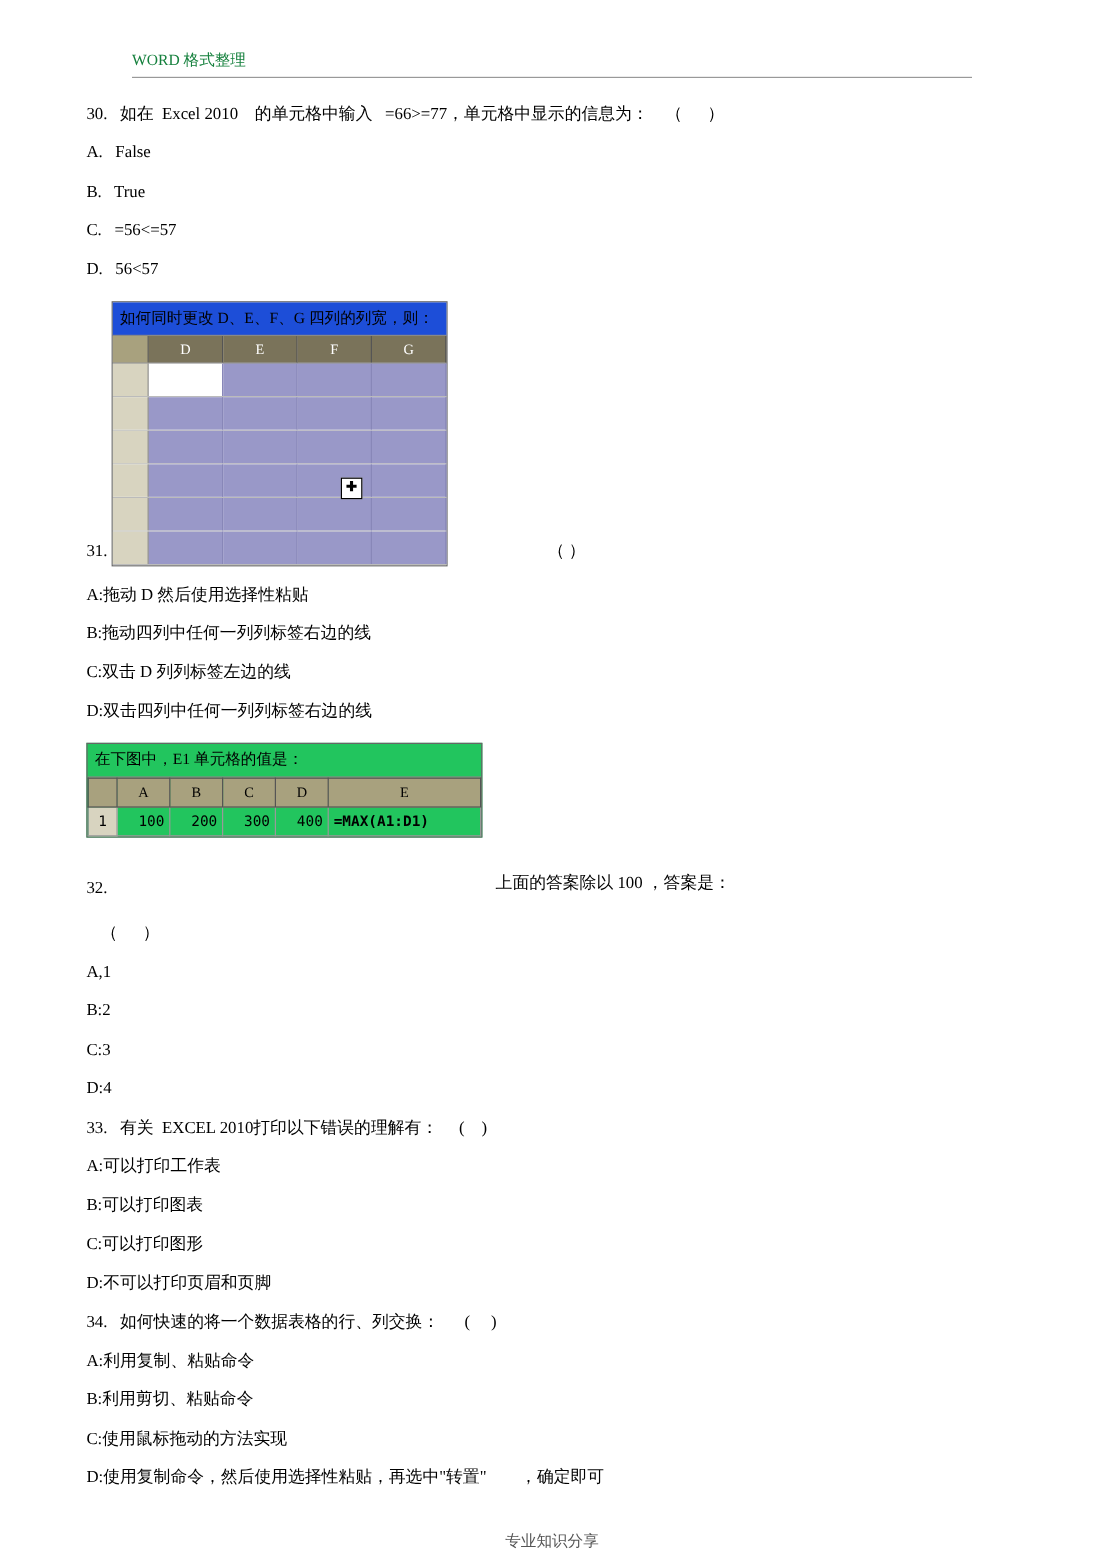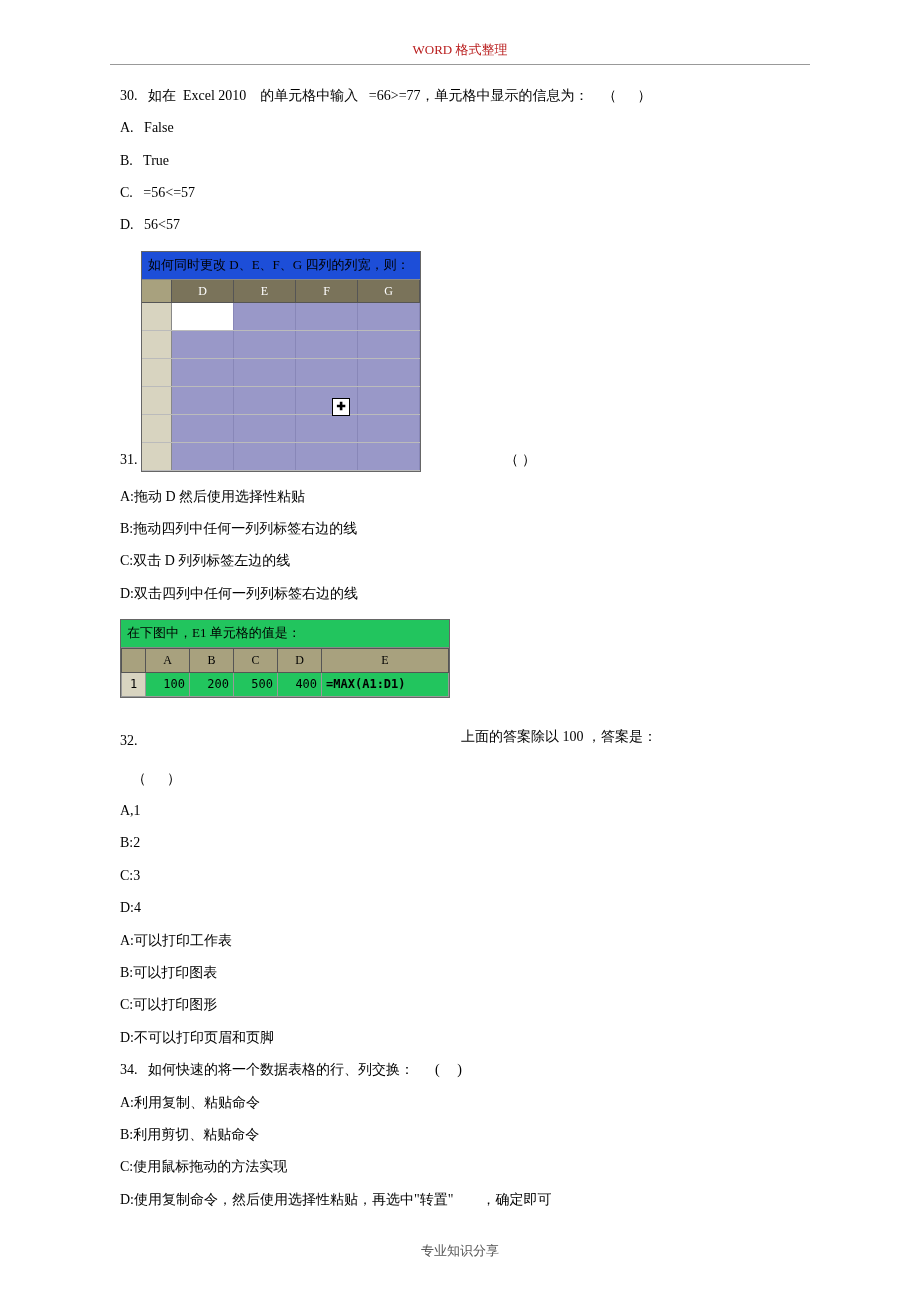--- a/index.html
+++ b/index.html
@@ -7,29 +7,28 @@
       font-family: "SimSun", "宋体", serif;
       background: #fff;
       width: 920px;
       margin: 0 auto;
       padding: 40px 0;
       font-size: 14px;
       line-height: 1.6;
       color: #000;
     }
     .header {
-      text-align: center;
-      font-size: 13px;
-      color: #b91c1c;
+      font-size: 13px;
+      color: #15803d;
       border-bottom: 1px solid #999;
       padding-bottom: 3px;
       margin: 0 110px 20px 110px;
     }
     .content {
-      padding: 0 120px;
+      padding: 0 72px;
     }
     .line {
       margin: 10px 0;
       white-space: pre-wrap;
     }
     .footer {
       text-align: center;
       font-size: 13px;
       color: #555;
       margin-top: 30px;
@@ -253,39 +252,40 @@
           <th>A</th>
           <th>B</th>
           <th>C</th>
           <th>D</th>
           <th>E</th>
         </tr>
         <tr>
           <td class="rownum">1</td>
           <td>100</td>
           <td>200</td>
-          <td>500</td>
+          <td>300</td>
           <td>400</td>
           <td class="formula">=MAX(A1:D1)</td>
         </tr>
       </tbody>
         </table>
     </div>
     <br>
     <span style="display:inline-block;margin-top:28px;">32.</span>
     <span class="q32-tail" style="margin-left:320px;">上面的答案除以      100 ，答案是：</span>
   </div>
 
   <div class="line" style="margin-top:15px;margin-left:12px;">（      ）</div>
 
   <div class="line">A,1</div>
   <div class="line">B:2</div>
   <div class="line">C:3</div>
   <div class="line">D:4</div>
 
+  <div class="line">33.   有关  EXCEL 2010打印以下错误的理解有：     (    )</div>
   <div class="line">A:可以打印工作表</div>
   <div class="line">B:可以打印图表</div>
   <div class="line">C:可以打印图形</div>
   <div class="line">D:不可以打印页眉和页脚</div>
 
   <div class="line">34.   如何快速的将一个数据表格的行、列交换：      (     )</div>
   <div class="line">A:利用复制、粘贴命令</div>
   <div class="line">B:利用剪切、粘贴命令</div>
   <div class="line">C:使用鼠标拖动的方法实现</div>
   <div class="line">D:使用复制命令，然后使用选择性粘贴，再选中"转置"        ，确定即可</div>

